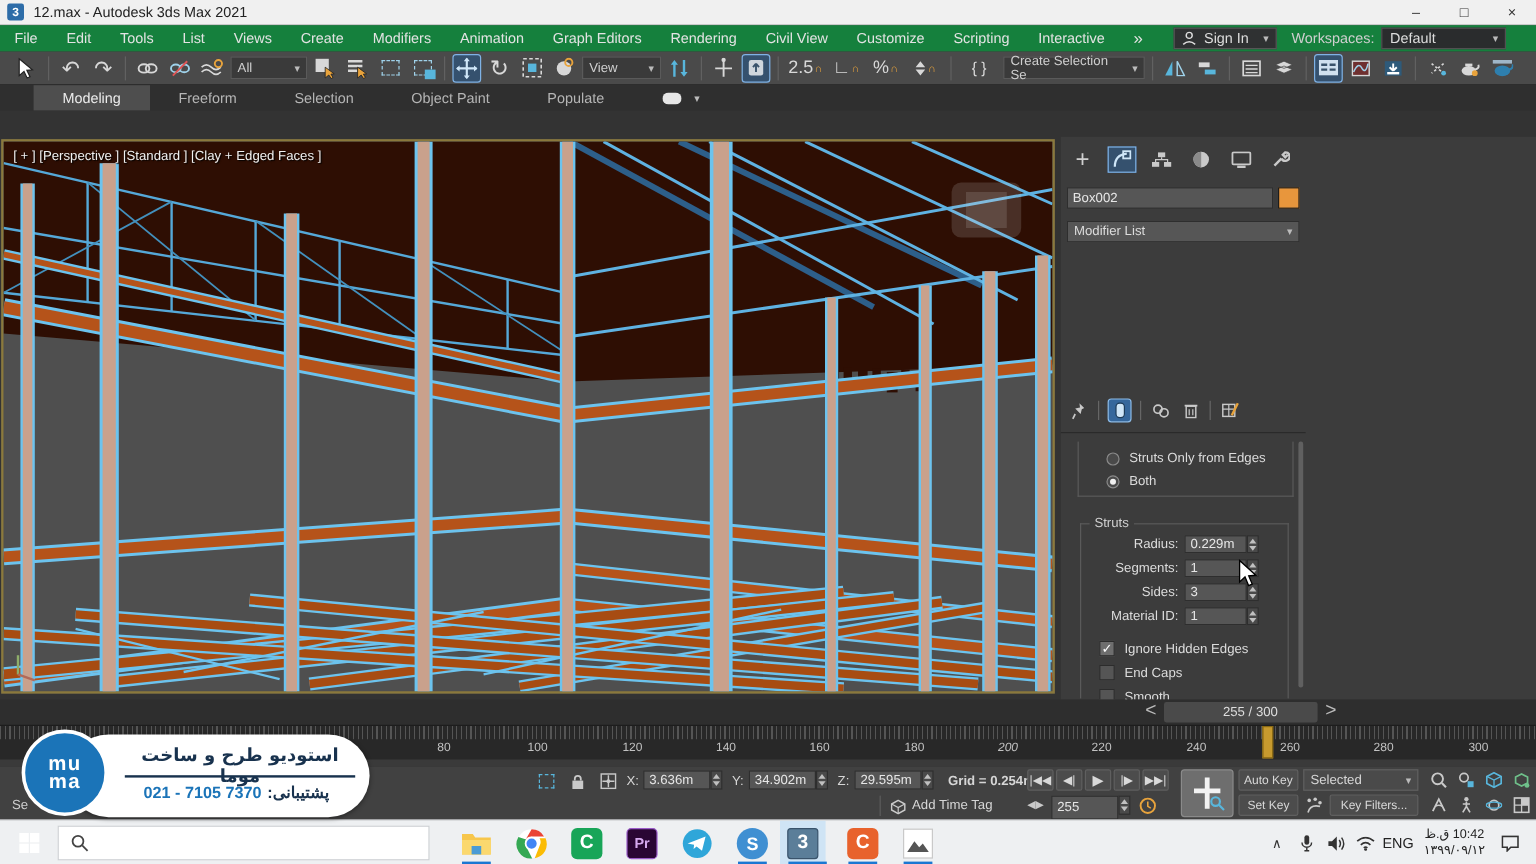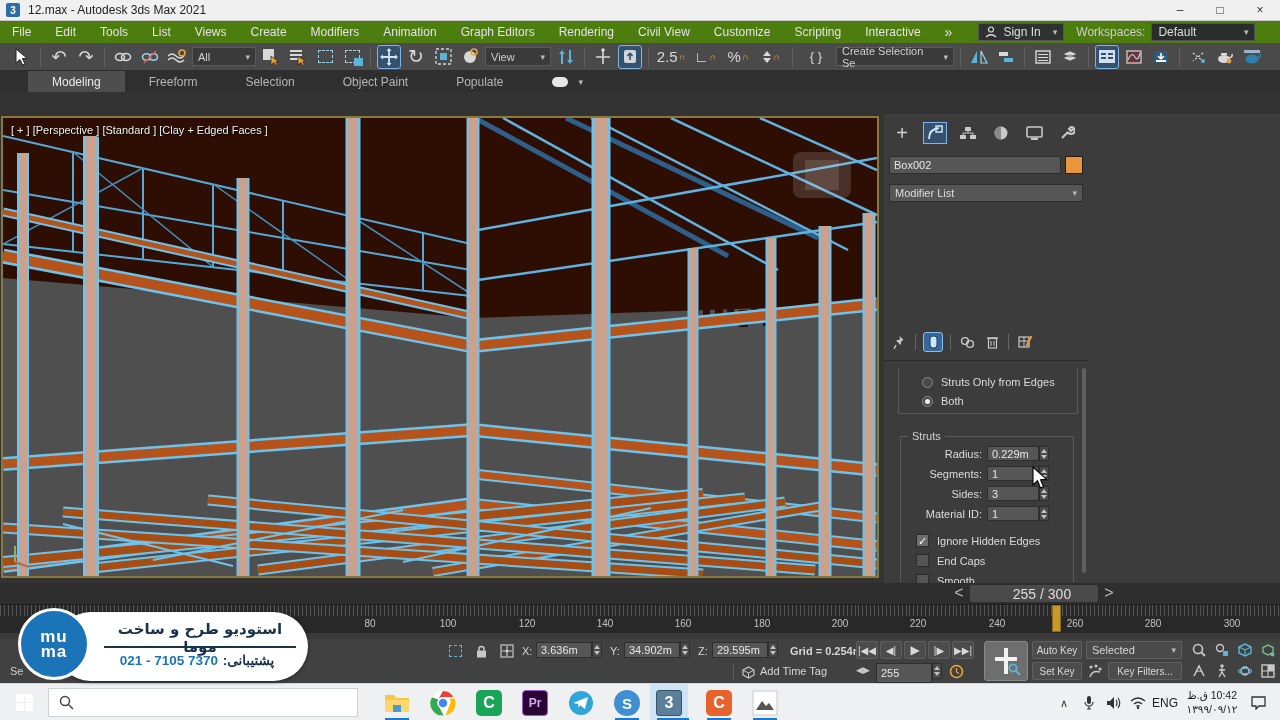--- a/index.html
+++ b/index.html
@@ -6,21 +6,21 @@
   *{box-sizing:border-box;font-family:"Liberation Sans",sans-serif;}
   #stage{position:relative;width:1280px;height:720px;overflow:hidden;background:#333;user-select:none;}
   .r{position:absolute;}
   .ico{display:flex;align-items:center;justify-content:center;}
   .txt{white-space:nowrap;}
   
   #titlebar{left:0;top:0;width:1280px;height:21px;background:#f0f0f0;border-bottom:1px solid #c9c9c9;display:flex;align-items:center;color:#222;font-size:12px;}
   #appicon{width:14px;height:14px;margin:0 8px 0 6px;background:#2d6ca8;color:#fff;font-size:10px;font-weight:bold;border-radius:2px;}
   .winbtn{width:40px;height:21px;color:#333;font-size:12px;}
   
-  #menubar{left:0;top:21px;width:1280px;height:22px;background:#4d7c0f;display:flex;align-items:center;color:#e3e3e3;font-size:12px;}
+  #menubar{left:0;top:21px;width:1280px;height:22px;background:#15803d;display:flex;align-items:center;color:#e3e3e3;font-size:12px;}
   .menuitem{padding:0 12px;height:22px;display:flex;align-items:center;}
   #signin{display:flex;align-items:center;background:#2f3132;border:1px solid #565656;height:18px;padding:0 6px;margin-left:14px;color:#ddd;gap:6px;}
   #wslabel{margin-left:12px;color:#cfcfcf;}
   #wsdrop{display:flex;align-items:center;justify-content:space-between;background:#2a2c2d;border:1px solid #515151;height:18px;width:104px;padding:0 6px;margin:0 4px 0 6px;color:#ddd;}
   
   #toolbar{left:0;top:43px;width:1280px;height:28px;background:#4a4a4a;border-bottom:1px solid #2d2d2d;display:flex;align-items:center;gap:3px;padding-left:10px;color:#d8d8d8;}
   .tico{width:24px;height:24px;display:flex;align-items:center;justify-content:center;font-size:15px;color:#d8d8d8;border-radius:3px;flex:0 0 auto;}
   .tico.hl{background:#35516e;border:1px solid #7fb2e5;}
   .tsep{width:1px;height:20px;background:#616161;margin:0 3px;flex:0 0 auto;}
   .tdrop{height:19px;background:#3a3a3a;border:1px solid #5a5a5a;display:flex;align-items:center;justify-content:space-between;font-size:11px;color:#cfcfcf;padding:0 5px;flex:0 0 auto;}
@@ -594,32 +594,32 @@
     </div>
     <div class="r" style="left:198px;top:254px;width:4px;height:205px;background:#606060;border-radius:2px;"></div>
 
     <svg class="r" style="left:148px;top:352px;z-index:40;" width="16" height="24" viewBox="0 0 16 24">
       <path d="M1 1 L1 19 L5.5 14.8 L8.5 22 L11.5 20.7 L8.6 13.8 L14.5 13.3 Z" fill="#fff" stroke="#000" stroke-width="1.1"></path>
     </svg>
   </div>
 
   <div id="timestrip" class="r">
     <span class="r ico" style="left:952px;top:2px;width:14px;height:16px;color:#bbb;">&lt;</span>
-    <div class="r ico" style="left:970px;top:2px;width:128px;height:17px;background:#4a4a4a;border-radius:2px;font-size:14px;color:#ddd;padding-left:16px;">255 / 300</div>
+    <div class="r ico" style="left:970px;top:2px;width:128px;height:17px;background:#4a4a4a;border-radius:2px;font-size:11px;color:#ddd;padding-left:16px;">255 / 300</div>
     <span class="r ico" style="left:1102px;top:2px;width:14px;height:16px;color:#bbb;">&gt;</span>
   </div>
 
   <div id="ruler" class="r">
     <span class="ticknum" style="left:370px;">80</span>
     <span class="ticknum" style="left:448px;">100</span>
     <span class="ticknum" style="left:527px;">120</span>
     <span class="ticknum" style="left:605px;">140</span>
     <span class="ticknum" style="left:683px;">160</span>
     <span class="ticknum" style="left:762px;">180</span>
-    <span class="ticknum" style="left:840px;">200</span>
+    <span class="ticknum" style="left:840px;font-style:italic;">200</span>
     <span class="ticknum" style="left:918px;">220</span>
     <span class="ticknum" style="left:997px;">240</span>
     <span class="ticknum" style="left:1075px;">260</span>
     <span class="ticknum" style="left:1153px;">280</span>
     <span class="ticknum" style="left:1232px;">300</span>
     <div id="marker"></div>
   </div>
   <div id="trackgap" class="r"></div>
 
   <div id="statusbar" class="r">

